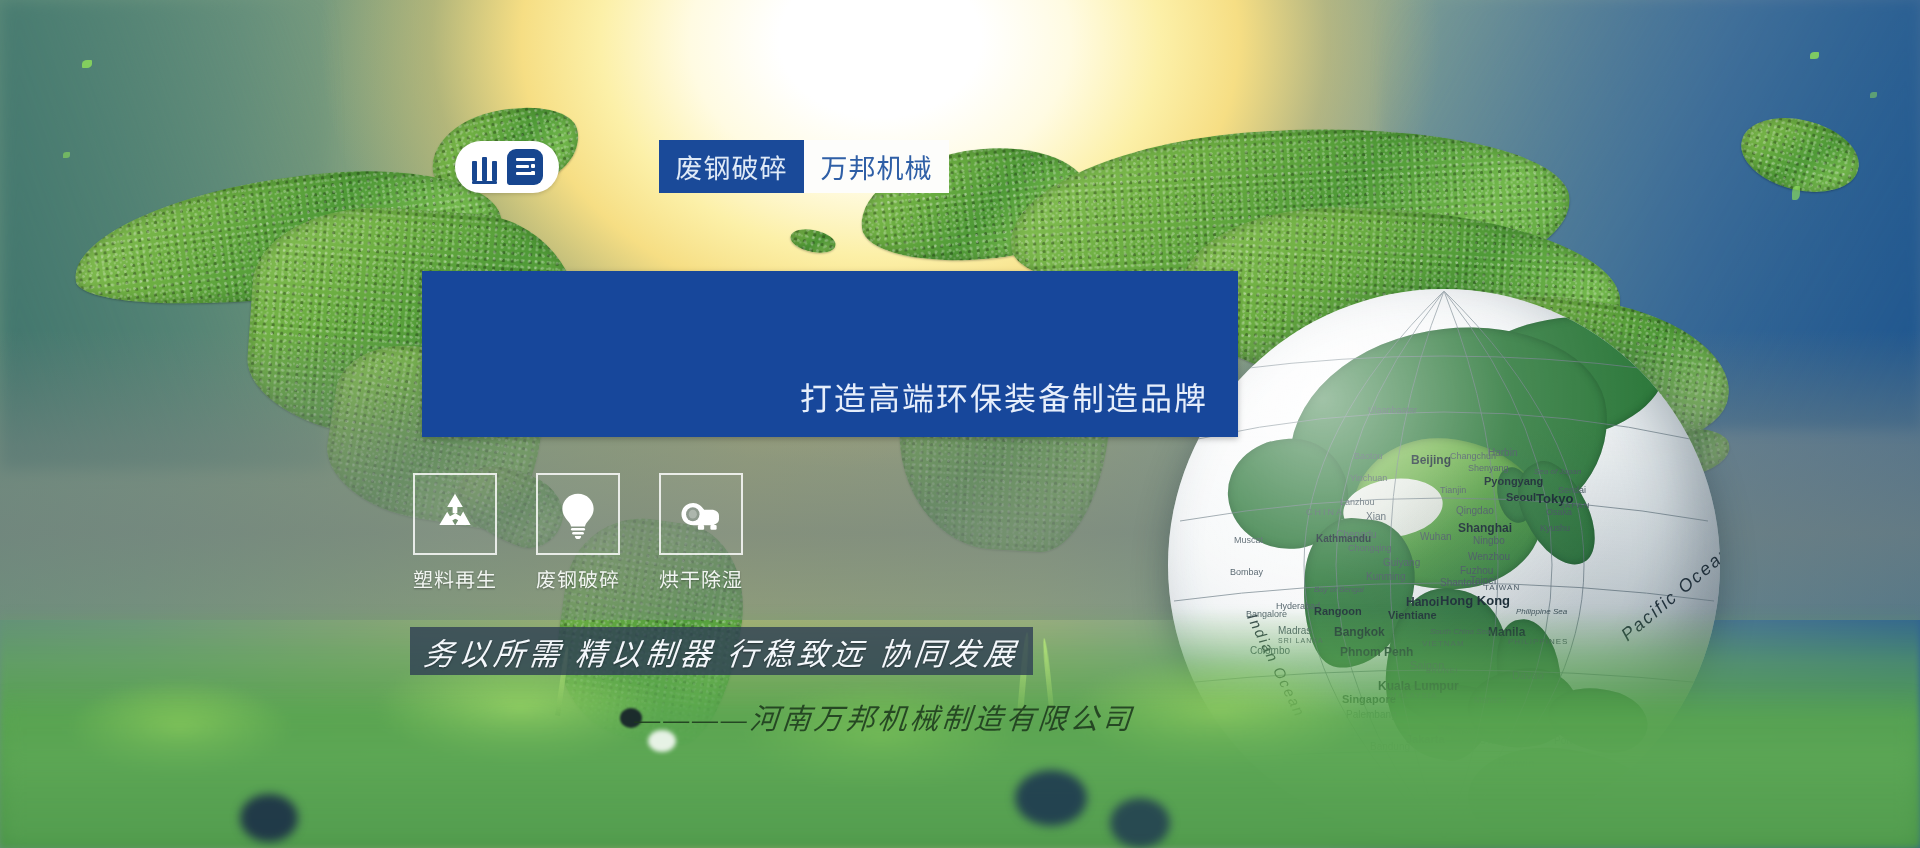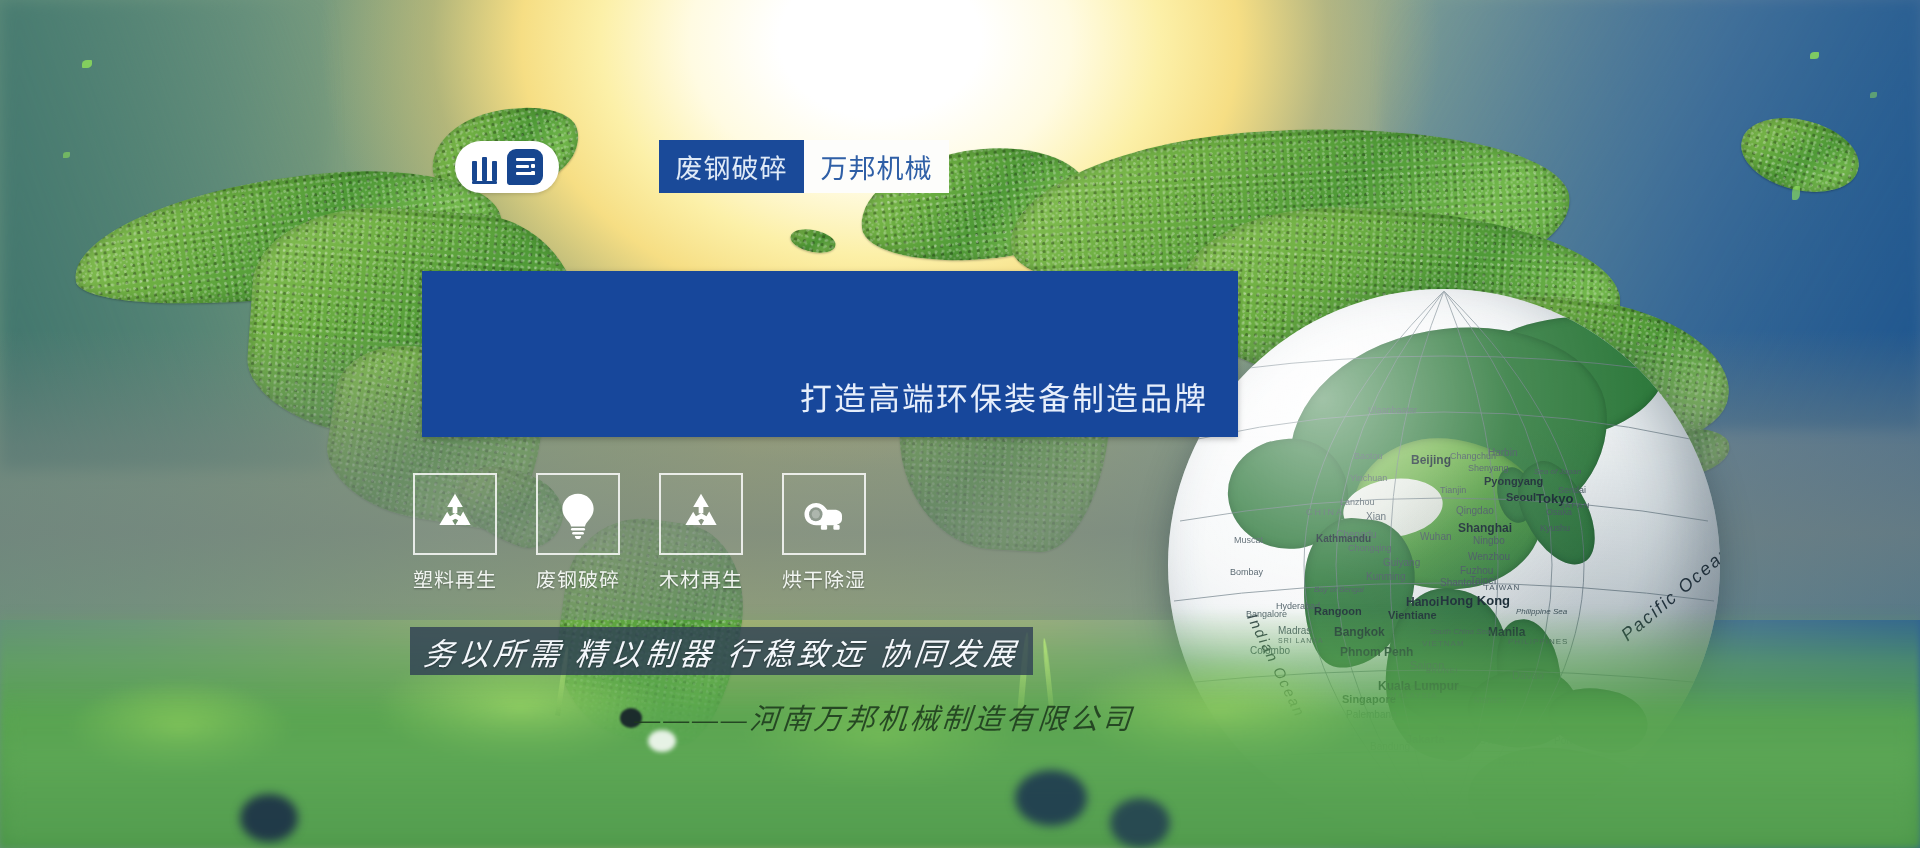--- a/index.html
+++ b/index.html
@@ -433,34 +433,20 @@
               <rect x="23" y="50" width="18" height="3.2" rx="1.6"></rect>
               <rect x="24.5" y="55" width="15" height="3.2" rx="1.6"></rect>
               <path d="M28 60 h8 a4 4 0 0 1-8 0 Z"></path>
             </g>
           </svg>
         </span>
       </div>
       <div class="svc-label">废钢破碎</div>
     </div>
 
-    <div class="svc">
-      <div class="svc-tile">
-        <span class="svc-icon">
-          <svg viewBox="0 0 64 64" aria-hidden="true">
-            <g fill="#ffffff">
-              <path d="M32 6 L42 23 L35 23 L35 31 L29 31 L29 23 L22 23 Z"></path>
-              <path d="M12 46 L22 29 L25.5 35 L32.5 31 L35.5 36.2 L28.5 40.2 L32 46.2 Z"></path>
-              <path d="M52 46 L32.5 46 L36 40 L29 36 L32 30.8 L39 34.8 L42.5 28.8 Z"></path>
-            </g>
-          </svg>
-        </span>
-      </div>
-      <div class="svc-label">木材再生</div>
-    </div>
 
 
     <div class="svc">
       <div class="svc-tile">
         <span class="svc-icon">
           <svg viewBox="0 0 64 64" aria-hidden="true">
             <g fill="#ffffff">
               <path d="M22 18 C13 18 7 24.6 7 32.4 C7 40.2 13 46.4 22 46.4 L44 46.4 C50 46.4 55 43 55 38.6 L55 33.8 C55 29.8 51 26.6 45.4 26.6 L36 26.6 C33 22 28 18 22 18 Z"></path>
               <rect x="28" y="46" width="8" height="6" rx="1.5"></rect>
               <rect x="44" y="46" width="8" height="6" rx="1.5"></rect>

